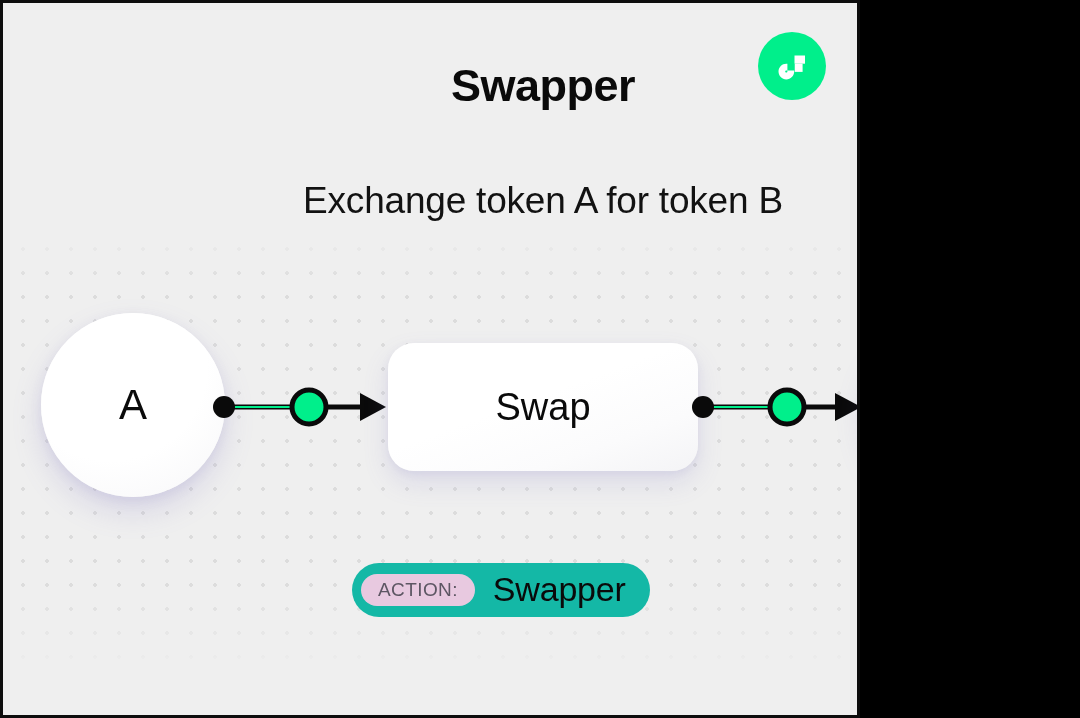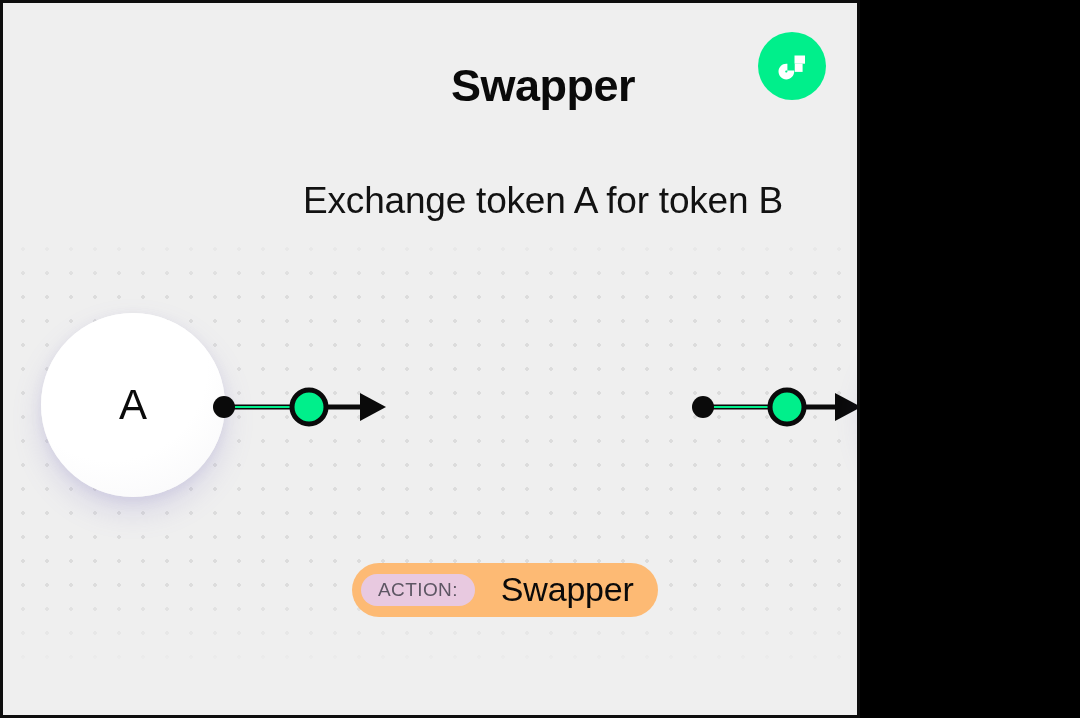--- a/index.html
+++ b/index.html
@@ -129,24 +129,24 @@
   .edge svg { display: block; overflow: visible; }
 
   
   .action-badge {
     position: absolute;
     left: 349px;
     top: 560px;
     height: 54px;
     padding: 0 24px 0 9px;
     border-radius: 27px;
-    background: #fdba74;
-    display: flex;
-    align-items: center;
-    gap: 26px;
+    background: #14b8a6;
+    display: flex;
+    align-items: center;
+    gap: 18px;
   }
   .action-key {
     background: #e8c9e0;
     border-radius: 18px;
     padding: 6px 17px 7px;
     font-size: 19px;
     font-weight: 400;
     color: #5d5663;
     letter-spacing: 0.4px;
     line-height: 1;
@@ -187,20 +187,23 @@
   <div class="edge" id="edge-left">
     <svg width="180" height="44" viewBox="0 0 180 44">
       <line x1="16" y1="22" x2="168" y2="22" stroke="#0a0a0a" stroke-width="5"></line>
       <line x1="26" y1="22" x2="102" y2="22" stroke="#00ef8b" stroke-width="2"></line>
       <circle cx="16" cy="22" r="11" fill="#0a0a0a"></circle>
       <circle cx="101" cy="22" r="17" fill="#00ef8b" stroke="#0a0a0a" stroke-width="5"></circle>
       <path d="M152 8 L178 22 L152 36 Z" fill="#0a0a0a"></path>
     </svg>
   </div>
 
+  <div class="swap-box">
+    <span>Swap</span>
+  </div>
 
   <div class="edge" id="edge-right">
     <svg width="172" height="44" viewBox="0 0 172 44">
       <line x1="12" y1="22" x2="160" y2="22" stroke="#0a0a0a" stroke-width="5"></line>
       <line x1="22" y1="22" x2="96" y2="22" stroke="#00ef8b" stroke-width="2"></line>
       <circle cx="12" cy="22" r="11" fill="#0a0a0a"></circle>
       <circle cx="96" cy="22" r="17" fill="#00ef8b" stroke="#0a0a0a" stroke-width="5"></circle>
       <path d="M144 8 L170 22 L144 36 Z" fill="#0a0a0a"></path>
     </svg>
   </div>

